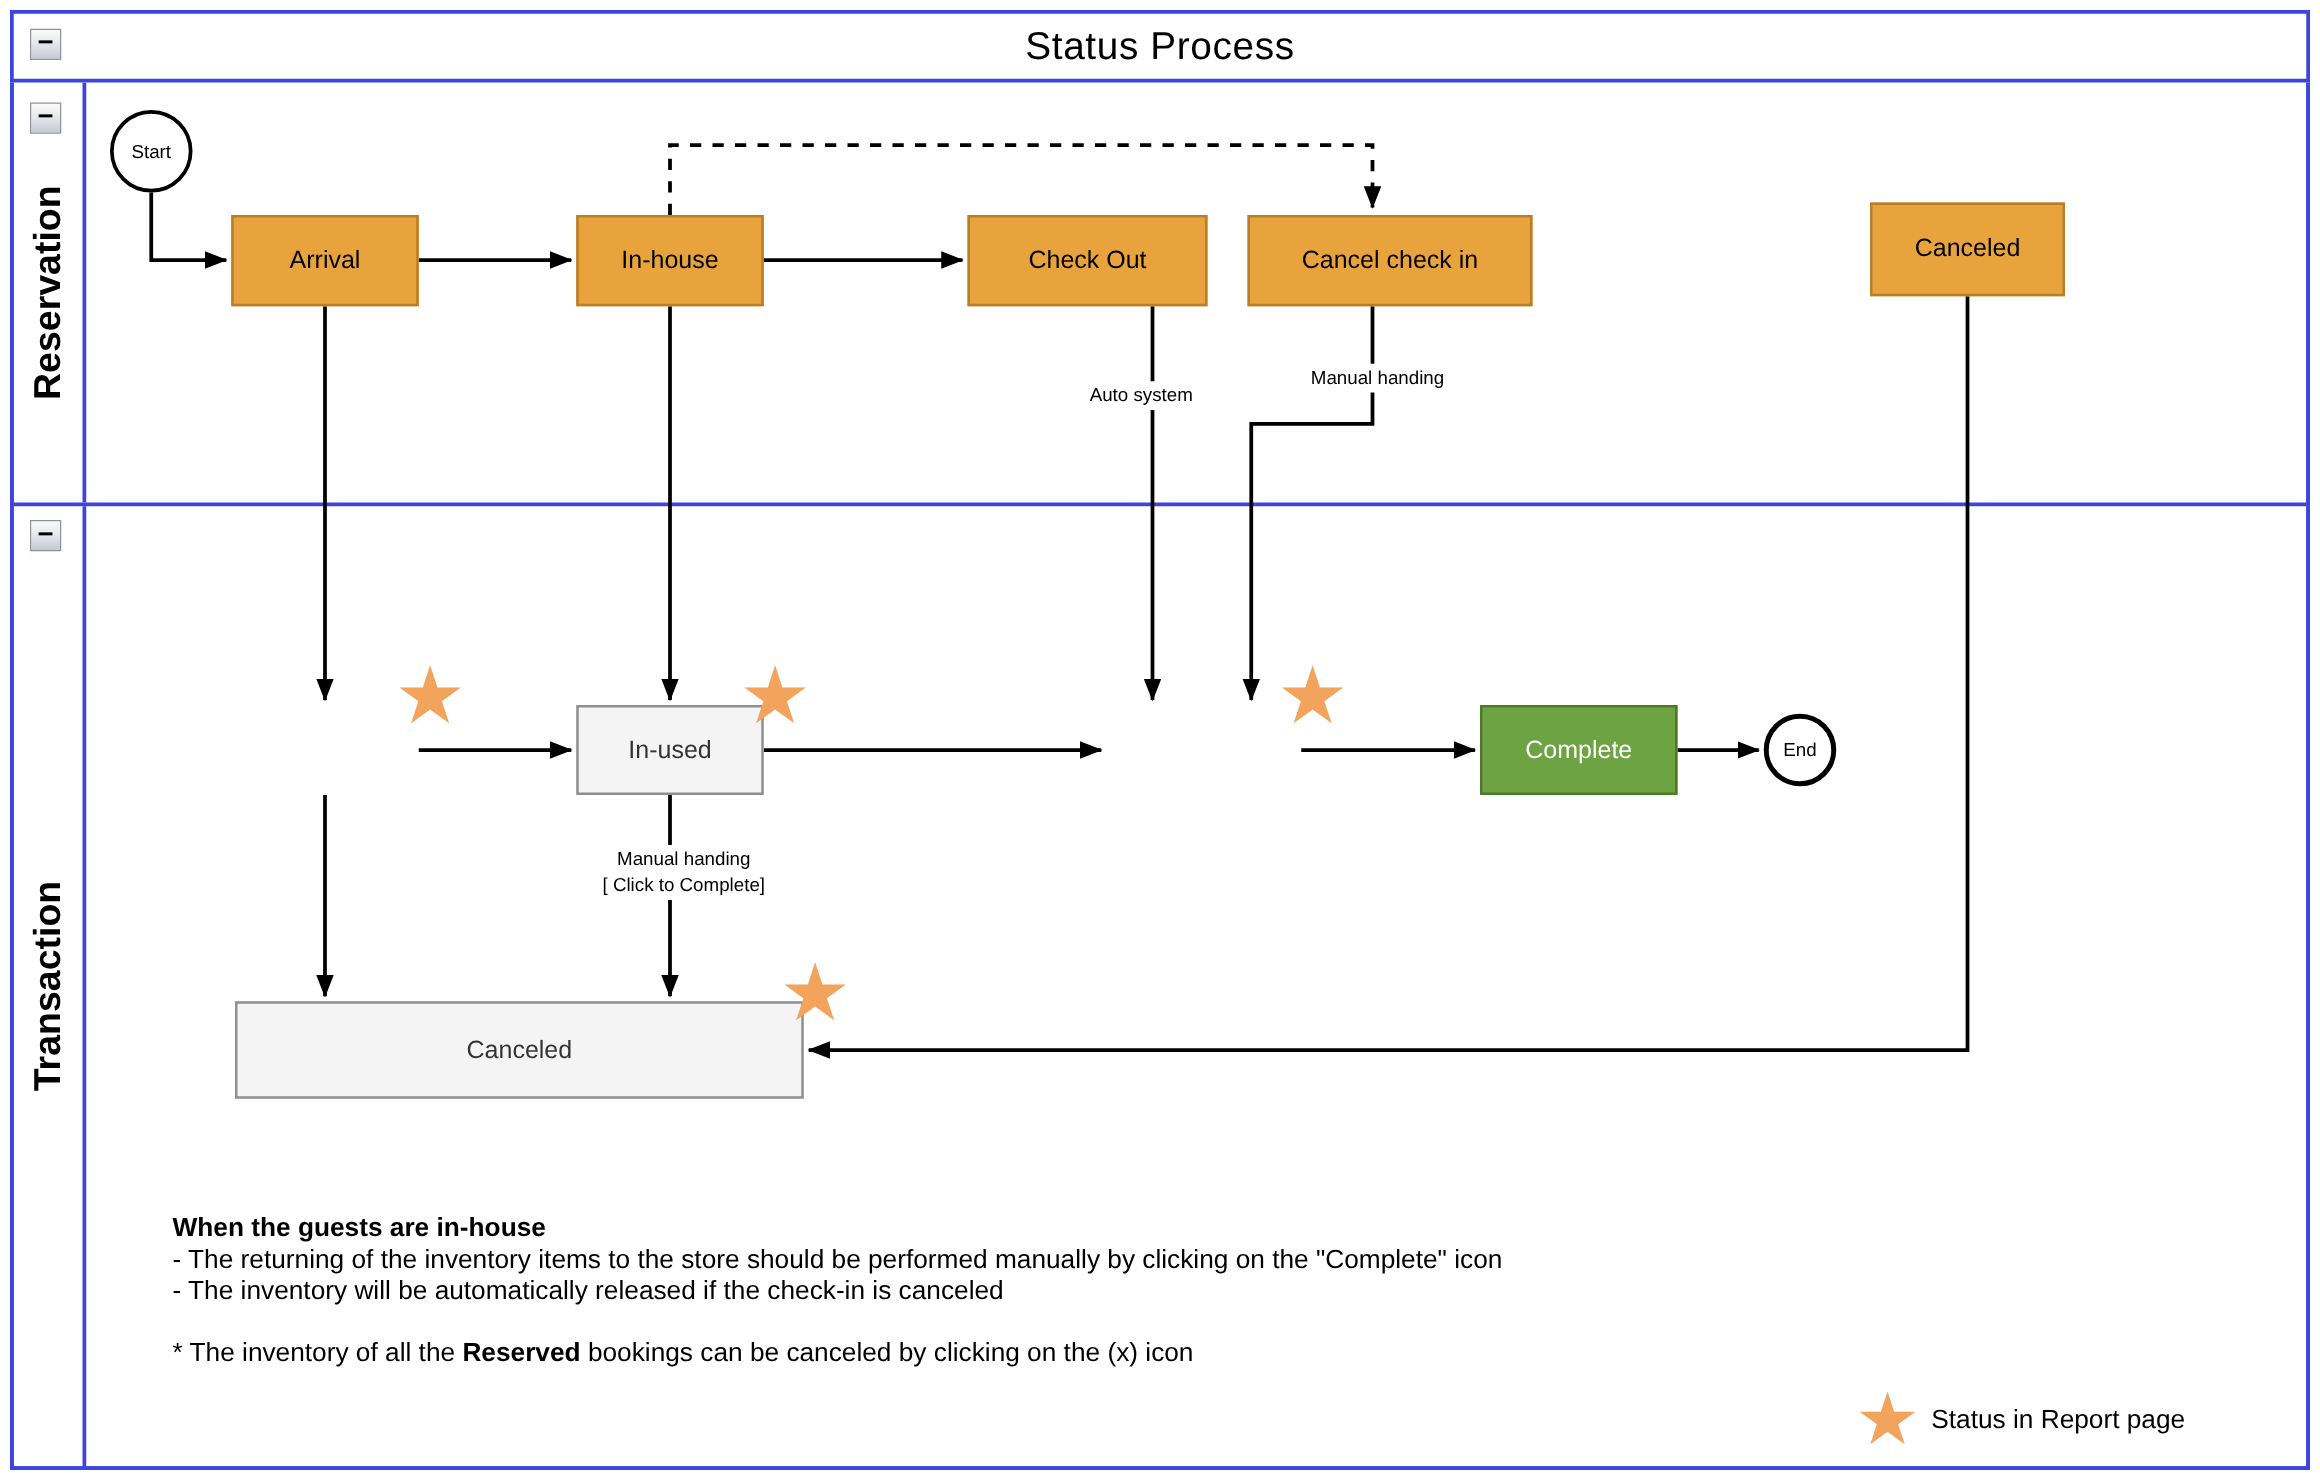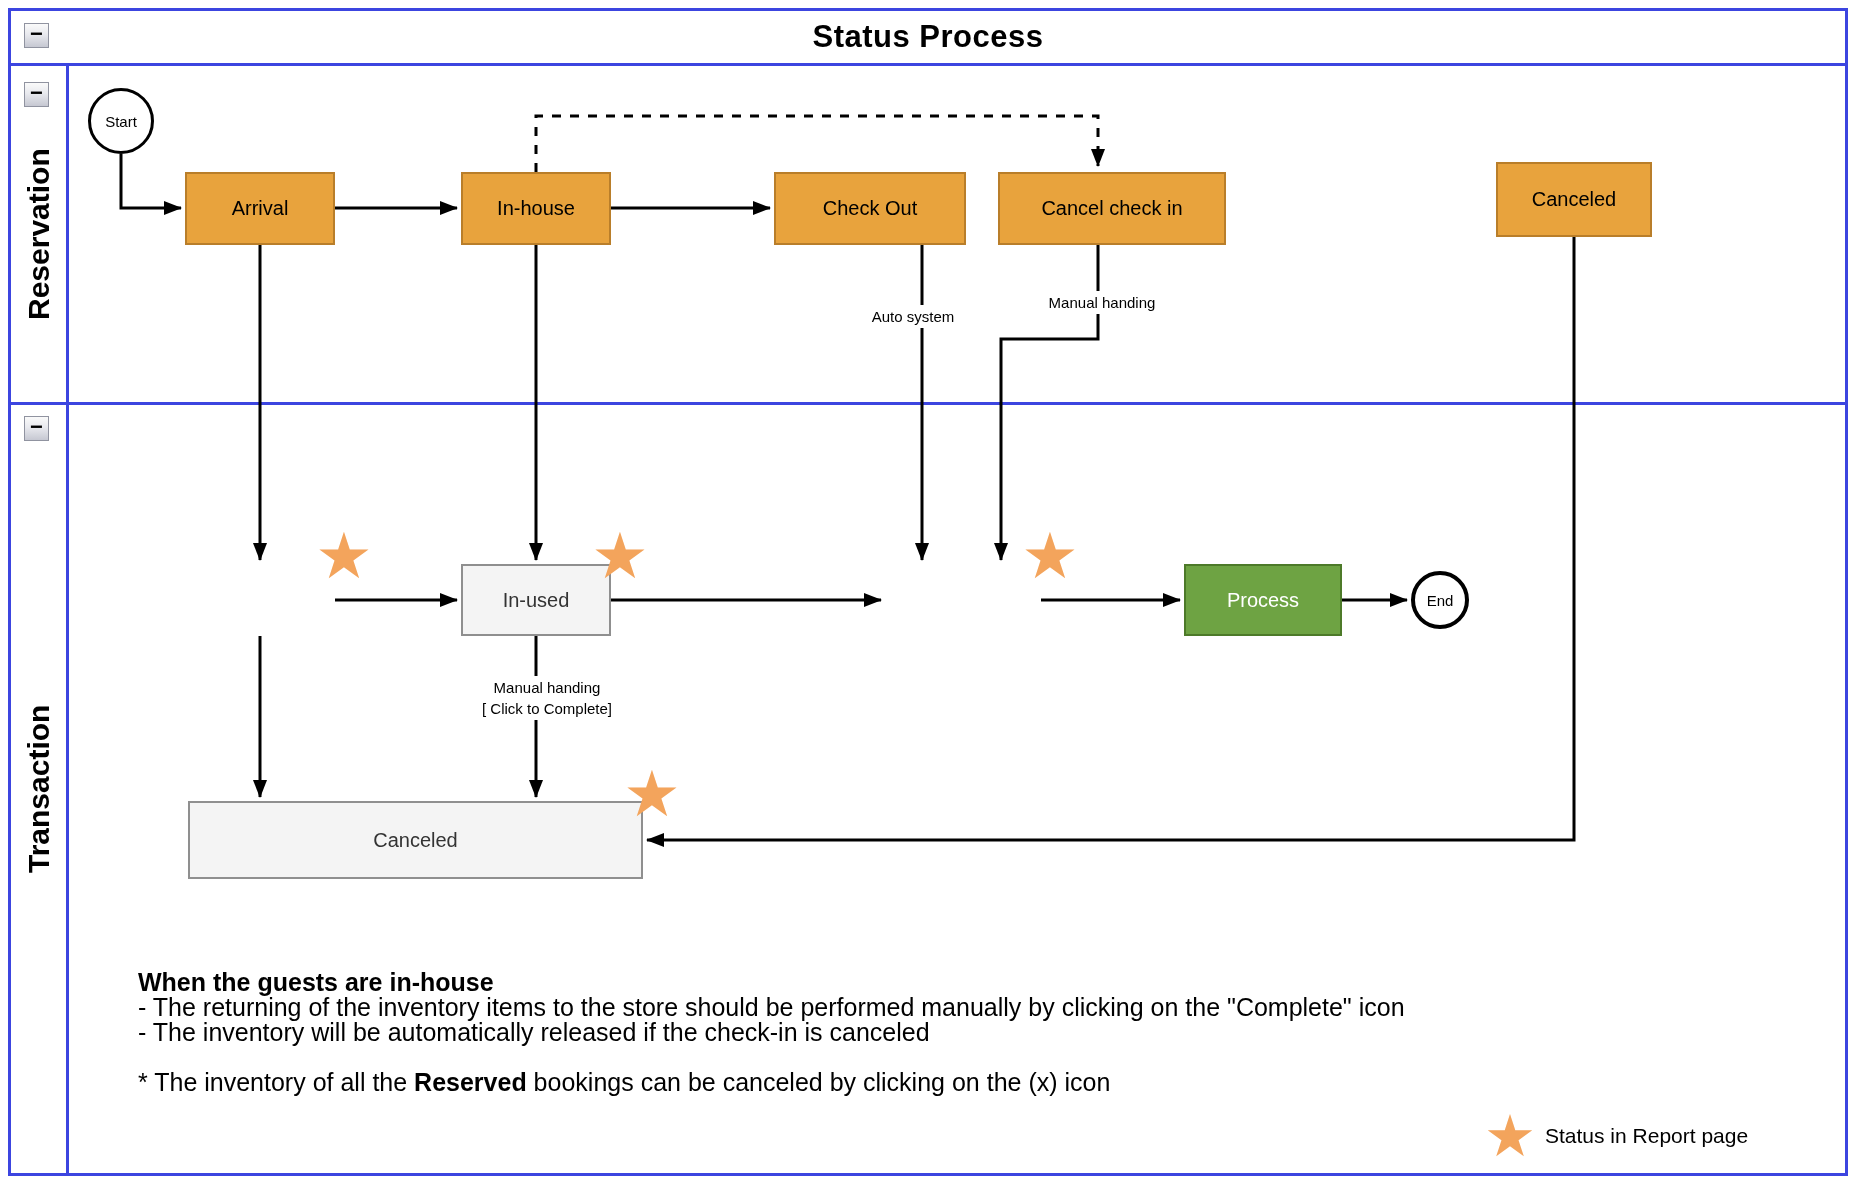--- a/index.html
+++ b/index.html
@@ -5,21 +5,21 @@
   html,body { margin:0; padding:0; background:#fff; }
   #canvas {
     position:relative; width:1856px; height:1186px; background:#fff;
     font-family:"Liberation Sans", sans-serif; color:#000; overflow:hidden;
   }
   .frame { position:absolute; left:8px; top:8px; width:1840px; height:1168px;
     border:3px solid var(--lane-border,#3c45e0); box-sizing:border-box; z-index:1; }
   .title-row { position:absolute; left:8px; top:8px; width:1840px; height:58px;
     box-sizing:border-box; border:3px solid var(--lane-border,#3c45e0);
     display:flex; align-items:center; justify-content:center; z-index:2; background:#fff; }
-  .page-title { font-size:31px; font-weight:bold; letter-spacing:0.5px; }
+  .page-title { font-size:31px; font-weight:normal; letter-spacing:0.5px; }
   .lane { position:absolute; left:8px; width:1840px; box-sizing:border-box;
     border-left:3px solid var(--lane-border,#3c45e0);
     border-right:3px solid var(--lane-border,#3c45e0); z-index:1; }
   .lane-res { top:66px; height:339px; border-bottom:3px solid var(--lane-border,#3c45e0); }
   .lane-txn { top:405px; height:771px; border-bottom:3px solid var(--lane-border,#3c45e0); }
   .lane-label-col { position:absolute; left:0; top:0; bottom:0; width:58px;
     border-right:3px solid var(--lane-border,#3c45e0); box-sizing:border-box; }
   .lane-label { position:absolute; left:2px; top:0; bottom:0; width:52px;
     display:flex; align-items:center; justify-content:center;
     writing-mode:vertical-rl; transform:rotate(180deg);
@@ -33,21 +33,21 @@
     justify-content:center; font-size:20px; z-index:10; text-align:center; }
   .node-orange { background:var(--node-orange,#e8a33d); border:2px solid var(--node-orange-border,#b97e2a); }
   .node-green  { background:var(--node-green,#6ea343); border:2px solid var(--node-green-border,#4d7a29); color:#fff; }
   .node-gray   { background:var(--node-gray,#f4f4f4); border:2px solid var(--node-gray-border,#8f8f8f); color:#333; }
   .node-circle { background:#fff; border:3px solid #000; border-radius:50%; font-size:15px; }
   .edge-label { position:absolute; background:#fff; font-size:15px; text-align:center;
     z-index:15; line-height:21px; padding:1px 2px; }
   .star { position:absolute; color:var(--star,#f3a45c); font-size:64px; line-height:1;
     z-index:20; transform:translate(-50%,-50%); }
   .star-legend { font-size:58px; }
-  .notes { position:absolute; left:138px; top:970px; font-size:25px; line-height:25px; z-index:15; }
+  .notes { position:absolute; left:138px; top:970px; font-size:21px; line-height:25px; z-index:15; }
   .notes .heading { font-weight:bold; }
   .notes .footnote { margin-top:25px; }
   .legend-text { position:absolute; left:1545px; top:1121px; height:30px; line-height:30px;
     font-size:21px; z-index:15; }
   b { font-weight:bold; }
 </style>
 </head>
 <body>
 
 <div id="canvas">
@@ -119,21 +119,21 @@
       <span>Cancel check in</span>
     </div>
   <div class="node node-orange" style="left:1496px;top:162px;width:156px;height:75px;">
       <span>Canceled</span>
     </div>
 
   <div class="node node-gray" style="left:461px;top:564px;width:150px;height:72px;">
       <span>In-used</span>
     </div>
   <div class="node node-green" style="left:1184px;top:564px;width:158px;height:72px;">
-      <span>Process</span>
+      <span>Complete</span>
     </div>
   <div class="node node-circle" style="left:1411px;top:571px;width:58px;height:58px;border-width:4px;">
       <span>End</span>
     </div>
   <div class="node node-gray" style="left:188px;top:801px;width:455px;height:78px;">
       <span>Canceled</span>
     </div>
 
   <div class="edge-label" style="left:826px;top:305px;width:170px;">Auto system</div>
   <div class="edge-label" style="left:1015px;top:291px;width:170px;">Manual handing</div>

